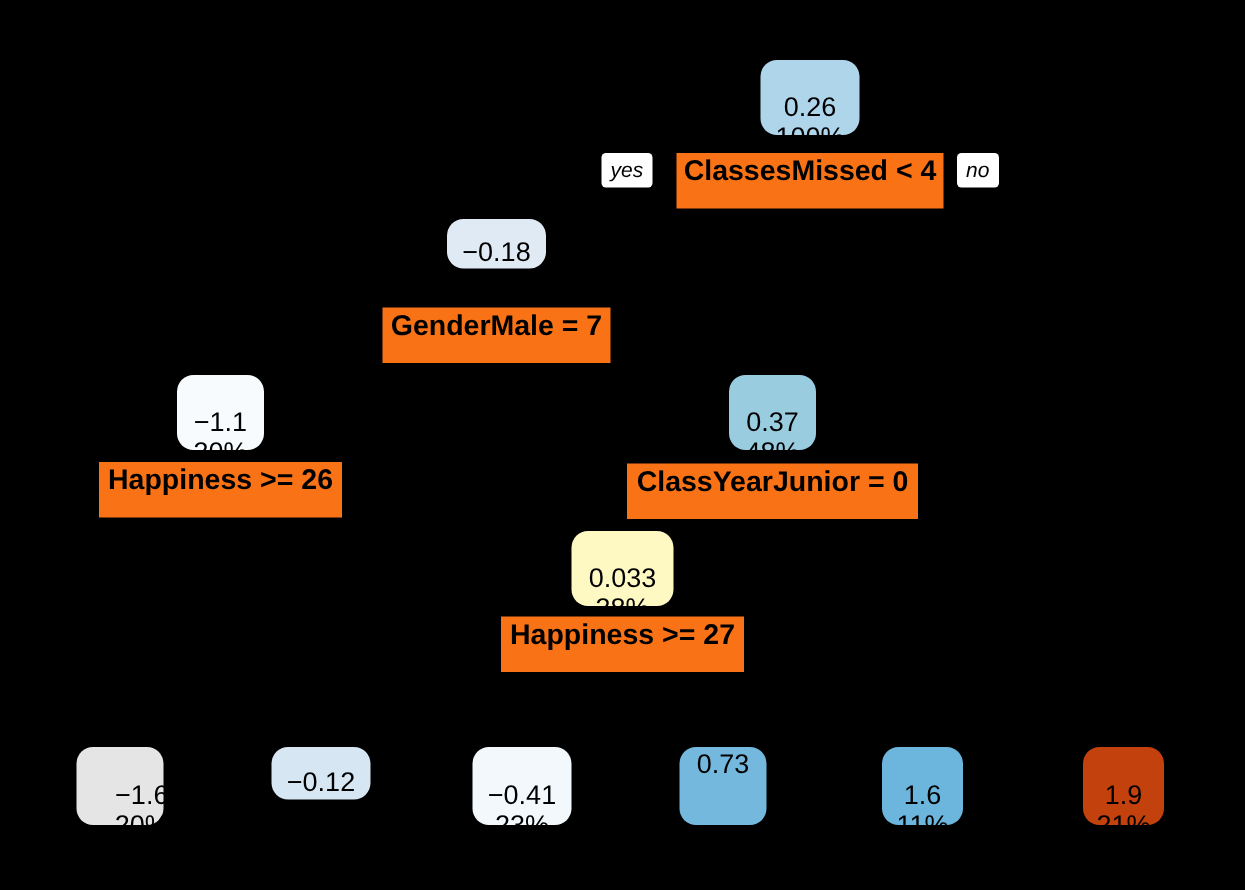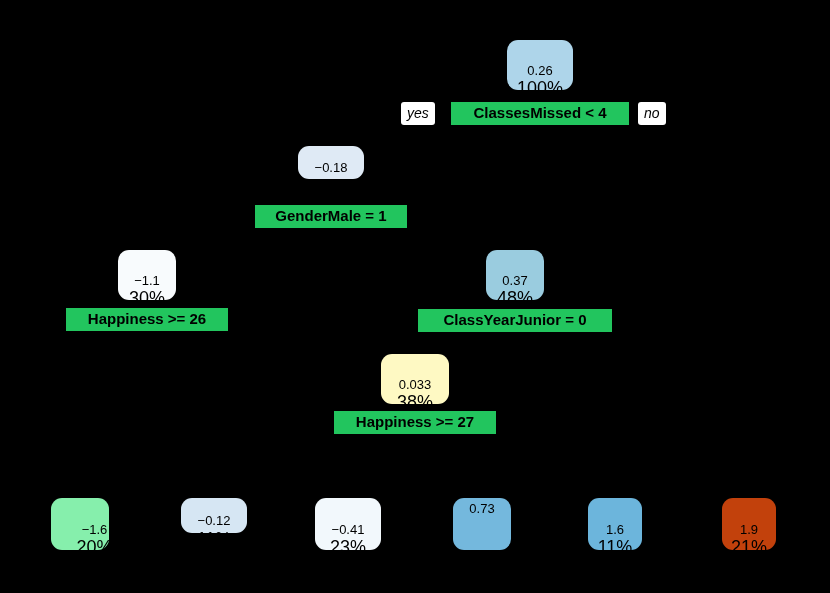--- a/index.html
+++ b/index.html
@@ -26,33 +26,33 @@
     border-radius: 11px;
     display: flex;
     flex-direction: column;
     align-items: center;
     justify-content: center;
     color: #000000;
     line-height: 1.12;
     white-space: nowrap;
   }
   .node .node-value {
-    font-size: 13px;
+    font-size: 18px;
     margin-top: 32px;
   }
   .node .node-pct {
     font-size: 18px;
   }
   .split-label {
     position: absolute;
-    background: #22c55e;
+    background: #f97316;
     color: #000000;
-    font-size: 15px;
+    font-size: 19px;
     font-weight: bold;
-    padding: 2px 4px 3px 4px;
+    padding: 2px 4px 13px 4px;
     white-space: nowrap;
     box-sizing: border-box;
     line-height: 1.18;
   }
   .yn-flag {
     position: absolute;
     background: #ffffff;
     color: #000000;
     font-size: 14px;
     font-style: italic;
@@ -85,41 +85,41 @@
   <span class="node-pct">100%</span>
 </div>
 <div class="split-label" style="width: 178px; left: 451px; top: 102px; text-align: center;">ClassesMissed &lt; 4</div>
 <div class="yn-flag" style="left:401px; top:102px;">yes</div>
 <div class="yn-flag" style="left:638px; top:102px;">no</div>
 
 <div class="node" style="left: 298px; top: 146px; width: 66px; height: 33px; background: rgb(223, 234, 245);">
   <span class="node-value">−0.18</span>
   <span class="node-pct">52%</span>
 </div>
-<div class="split-label" style="width: 152px; left: 255px; top: 205px; text-align: center;">GenderMale = 1</div>
+<div class="split-label" style="width: 152px; left: 255px; top: 205px; text-align: center;">GenderMale = 7</div>
 
 <div class="node" style="left: 118px; top: 250px; width: 58px; height: 50px; background: rgb(248, 251, 253);">
   <span class="node-value">−1.1</span>
   <span class="node-pct">30%</span>
 </div>
 <div class="split-label" style="width: 162px; left: 66px; top: 308px; text-align: center;">Happiness &gt;= 26</div>
 
 <div class="node" style="left: 486px; top: 250px; width: 58px; height: 50px; background: rgb(154, 204, 223);">
   <span class="node-value">0.37</span>
   <span class="node-pct">48%</span>
 </div>
 <div class="split-label" style="width: 194px; left: 418px; top: 309px; text-align: center;">ClassYearJunior = 0</div>
 
 <div class="node" style="left: 381px; top: 354px; width: 68px; height: 50px; background: #fef9c3;">
   <span class="node-value">0.033</span>
   <span class="node-pct">38%</span>
 </div>
 <div class="split-label" style="width: 162px; left: 334px; top: 411px; text-align: center;">Happiness &gt;= 27</div>
 
-<div class="node" style="left: 51px; top: 498px; width: 58px; height: 52px; background: #86efac; padding-left: 29px;">
+<div class="node" style="left: 51px; top: 498px; width: 58px; height: 52px; background: #e5e5e5; padding-left: 29px;">
   <span class="node-value">−1.6</span>
   <span class="node-pct">20%</span>
 </div>
 <div class="node" style="left: 181px; top: 498px; width: 66px; height: 35px; background: rgb(214, 230, 243);">
   <span class="node-value">−0.12</span>
   <span class="node-pct">11%</span>
 </div>
 <div class="node" style="left: 315px; top: 498px; width: 66px; height: 52px; background: rgb(242, 248, 252);">
   <span class="node-value">−0.41</span>
   <span class="node-pct">23%</span>

